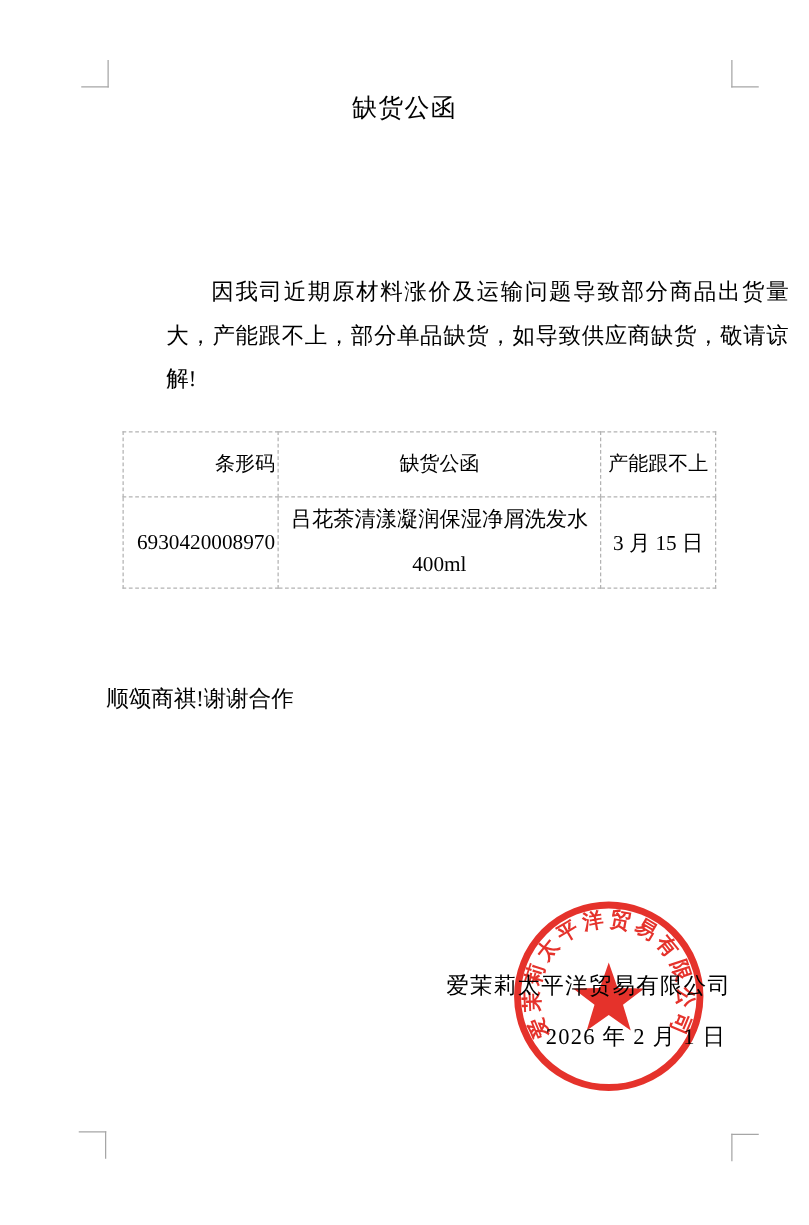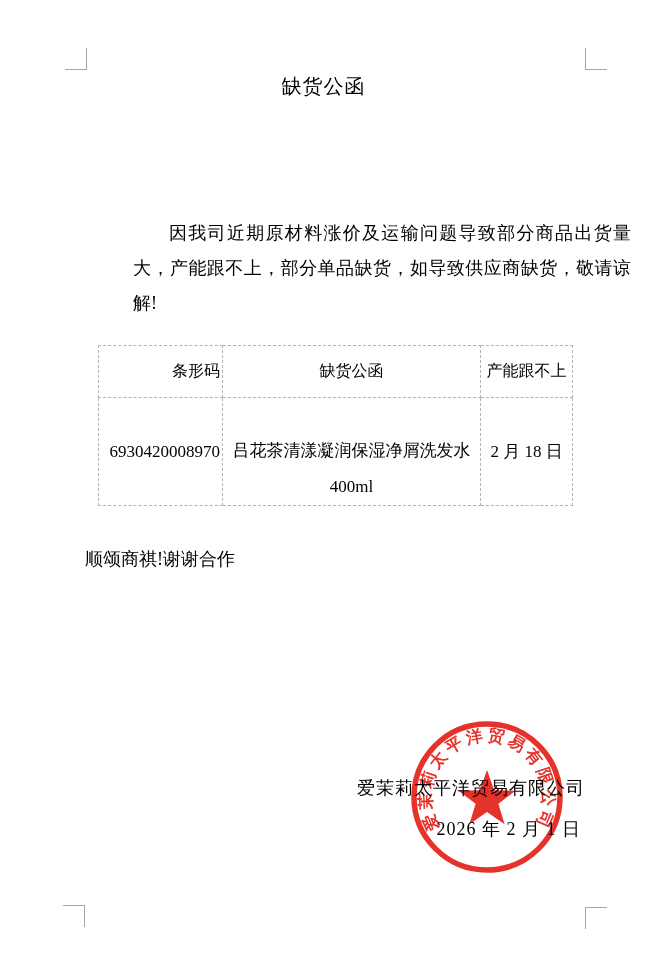--- a/index.html
+++ b/index.html
@@ -57,21 +57,21 @@
     text-align: center;
     vertical-align: middle;
     font-weight: normal;
     padding: 0 2px;
   }
   .doc-table .c1 { width: 124px; text-align: right; }
   .doc-table .c2 { width: 258px; }
   .doc-table .c3 { width: 92px; }
   .doc-table .hrow { height: 52px; font-size: 16px; }
   .doc-table .drow { height: 73px; }
-  .prod-name { line-height: 36px; margin-top: 35px; }
+  .prod-name { line-height: 36px; }
   .closing {
     position: absolute;
     left: 85px; top: 547px;
     font-size: 18px;
     font-family: Liberation Serif, serif;
   }
   .sig-company {
     position: absolute;
     right: 62px; top: 776px;
     font-size: 18px;
@@ -115,21 +115,21 @@
       <th class="c3">产能跟不上</th>
     </tr>
     <tr class="drow">
       <td class="c1">6930420008970</td>
       <td class="c2">
         <div class="prod-name">
           <div>吕花茶清漾凝润保湿净屑洗发水</div>
           <div>400ml</div>
         </div>
       </td>
-      <td class="c3">2 月 18 日</td>
+      <td class="c3">3 月 15 日</td>
     </tr>
   </tbody>
     </table>
 
   <div class="closing">顺颂商祺!谢谢合作</div>
 
   <div class="sig-company">爱茉莉太平洋贸易有限公司</div>
   <div class="sig-date">2026 年 2 月 1 日</div>
 
   <svg class="stamp" viewBox="0 0 160 160" width="160" height="160">

